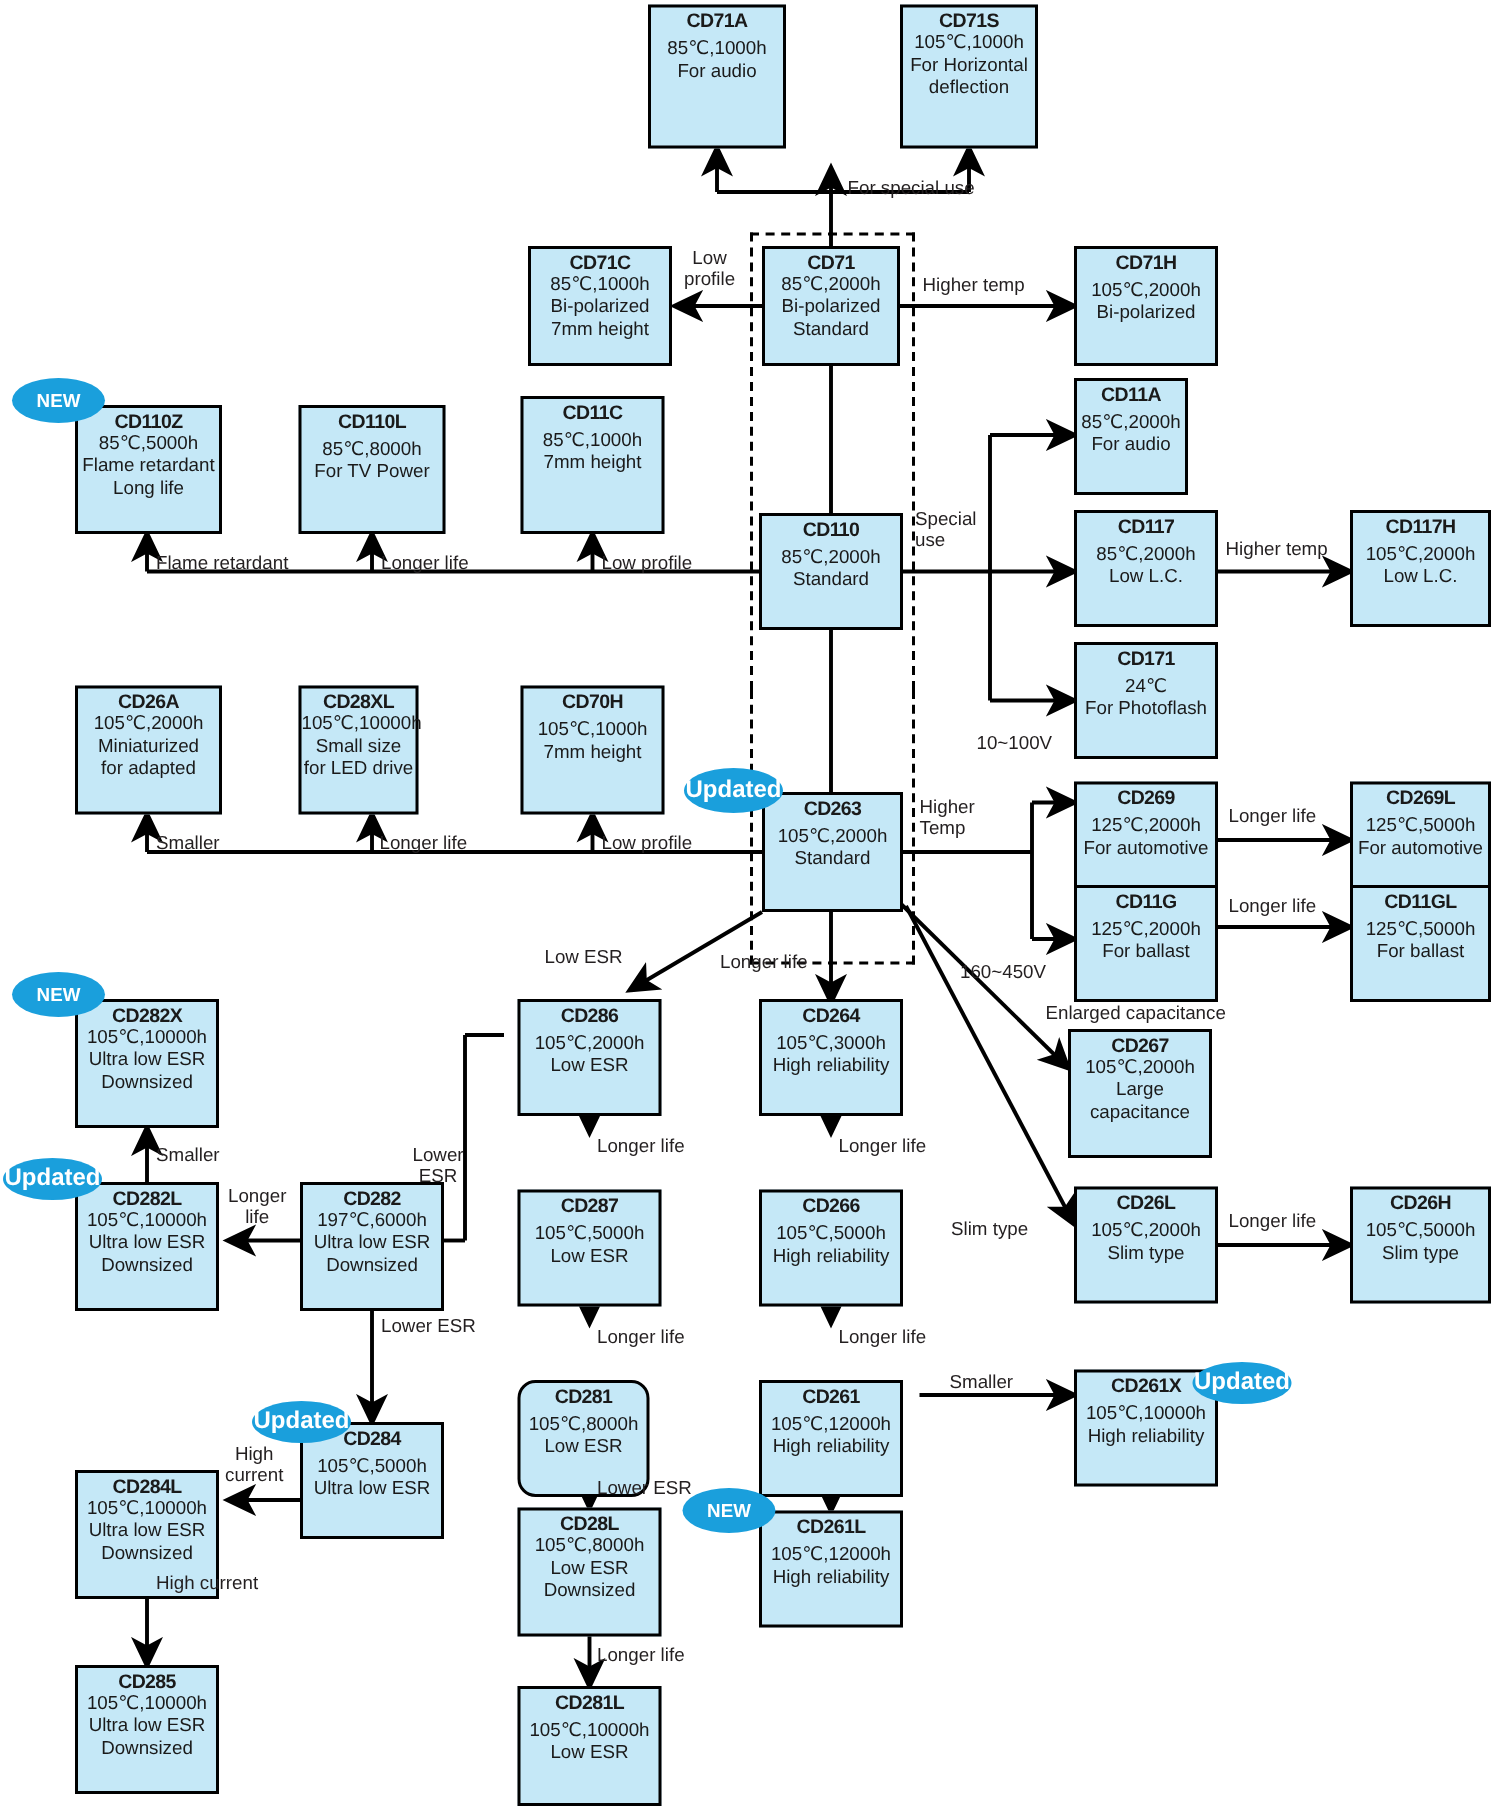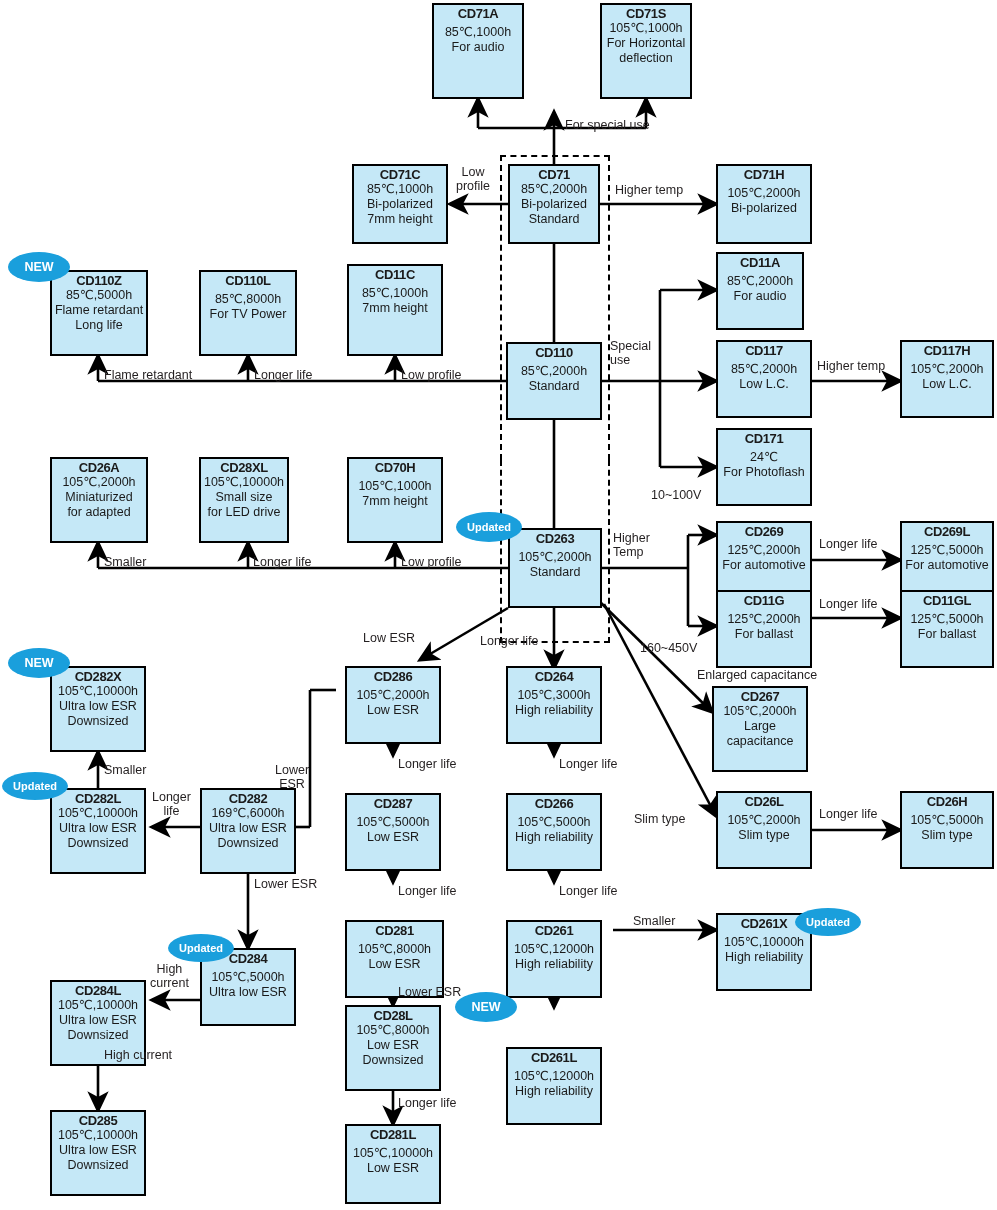--- a/index.html
+++ b/index.html
@@ -7,21 +7,21 @@
   #canvas{position:relative;width:997px;height:1210px;overflow:hidden;background:#fff;}
   svg#wires{position:absolute;left:0;top:0;width:997px;height:1210px;pointer-events:none;}
   .node{position:absolute;box-sizing:border-box;background:#c5e8f7;border:2.5px solid #000;
         text-align:center;color:#231f20;z-index:3;padding-top:2px;}
   .node .ttl{display:block;font-size:13px;font-weight:700;letter-spacing:-0.4px;line-height:1.08;color:#1a1a1a;}
   .node .ln{display:block;font-size:12.5px;line-height:1.18;color:#1a1a1a;}
   .node .sp{display:block;height:4px;}
   .badge{position:absolute;z-index:6;background:#1a9fdc;color:#fff;border-radius:50%;
          display:flex;align-items:center;justify-content:center;font-size:12.5px;font-weight:700;
          letter-spacing:0px;box-shadow:0 0 0 0 #000;}
-  .badge.sm{font-size:11px;}
+  .badge.sm{font-size:16px;}
   .elabel{position:absolute;z-index:5;font-size:12.5px;color:#231f20;line-height:1.12;
           background:transparent;white-space:pre;}
   .dashbox{position:absolute;border:2.5px dashed #000;z-index:1;box-sizing:border-box;}
 </style>
 </head>
 <body>
 
 <div id="canvas">
 
   <div class="dashbox" style="left:500px;top:155px;width:110px;height:305px;border-bottom:none;"></div>
@@ -170,21 +170,21 @@
     <span class="ln">7mm height</span>
   </div>
 
   <div class="node" style="left:506px;top:342px;width:96px;height:78px;">
     <span class="ttl">CD110</span>
     <span class="sp"></span>
     <span class="ln">85℃,2000h</span>
     <span class="ln">Standard</span>
   </div>
 
-  <div class="node" style="left:716px;top:252px;width:88px;height:78px;">
+  <div class="node" style="left:716px;top:252px;width:76px;height:78px;">
     <span class="ttl">CD11A</span>
     <span class="sp"></span>
     <span class="ln">85℃,2000h</span>
     <span class="ln">For audio</span>
   </div>
 
   <div class="node" style="left:716px;top:340px;width:96px;height:78px;">
     <span class="ttl">CD117</span>
     <span class="sp"></span>
     <span class="ln">85℃,2000h</span>
@@ -205,21 +205,21 @@
     <span class="ln">For Photoflash</span>
   </div>
 
   <div class="node" style="left:50px;top:457px;width:98px;height:86px;">
     <span class="ttl">CD26A</span>
     <span class="ln">105℃,2000h</span>
     <span class="ln">Miniaturized</span>
     <span class="ln">for adapted</span>
   </div>
 
-  <div class="node" style="left:199px;top:457px;width:90px;height:86px;">
+  <div class="node" style="left:199px;top:457px;width:80px;height:86px;">
     <span class="ttl">CD28XL</span>
     <span class="ln">105℃,10000h</span>
     <span class="ln">Small size</span>
     <span class="ln">for LED drive</span>
   </div>
 
   <div class="node" style="left:347px;top:457px;width:96px;height:86px;">
     <span class="ttl">CD70H</span>
     <span class="sp"></span>
     <span class="ln">105℃,1000h</span>
@@ -300,21 +300,21 @@
     <span class="ln">105℃,10000h</span>
     <span class="ln">Ultra low ESR</span>
     <span class="ln">Downsized</span>
   </div>
   <div class="badge sm" style="left:2px;top:772px;width:66px;height:28px;">
     <span>Updated</span>
   </div>
 
   <div class="node" style="left:200px;top:788px;width:96px;height:86px;">
     <span class="ttl">CD282</span>
-    <span class="ln">169℃,6000h</span>
+    <span class="ln">197℃,6000h</span>
     <span class="ln">Ultra low ESR</span>
     <span class="ln">Downsized</span>
   </div>
 
   <div class="node" style="left:345px;top:793px;width:96px;height:78px;">
     <span class="ttl">CD287</span>
     <span class="sp"></span>
     <span class="ln">105℃,5000h</span>
     <span class="ln">Low ESR</span>
   </div>
@@ -333,21 +333,21 @@
     <span class="ln">Slim type</span>
   </div>
 
   <div class="node" style="left:900px;top:791px;width:94px;height:78px;">
     <span class="ttl">CD26H</span>
     <span class="sp"></span>
     <span class="ln">105℃,5000h</span>
     <span class="ln">Slim type</span>
   </div>
 
-  <div class="node" style="left:345px;top:920px;width:99px;height:78px;">
+  <div class="node" style="left:345px;top:920px;width:88px;height:78px;border-radius:12px;">
     <span class="ttl">CD281</span>
     <span class="sp"></span>
     <span class="ln">105℃,8000h</span>
     <span class="ln">Low ESR</span>
   </div>
 
   <div class="node" style="left:506px;top:920px;width:96px;height:78px;">
     <span class="ttl">CD261</span>
     <span class="sp"></span>
     <span class="ln">105℃,12000h</span>
@@ -381,21 +381,21 @@
     <span>Updated</span>
   </div>
 
   <div class="node" style="left:345px;top:1005px;width:96px;height:86px;">
     <span class="ttl">CD28L</span>
     <span class="ln">105℃,8000h</span>
     <span class="ln">Low ESR</span>
     <span class="ln">Downsized</span>
   </div>
 
-  <div class="node" style="left:506px;top:1007px;width:96px;height:78px;margin-top:40px;">
+  <div class="node" style="left:506px;top:1007px;width:96px;height:78px;">
     <span class="ttl">CD261L</span>
     <span class="sp"></span>
     <span class="ln">105℃,12000h</span>
     <span class="ln">High reliability</span>
   </div>
   <div class="badge" style="left:455px;top:992px;width:62px;height:30px;">
     <span>NEW</span>
   </div>
 
   <div class="node" style="left:50px;top:1110px;width:96px;height:86px;">

